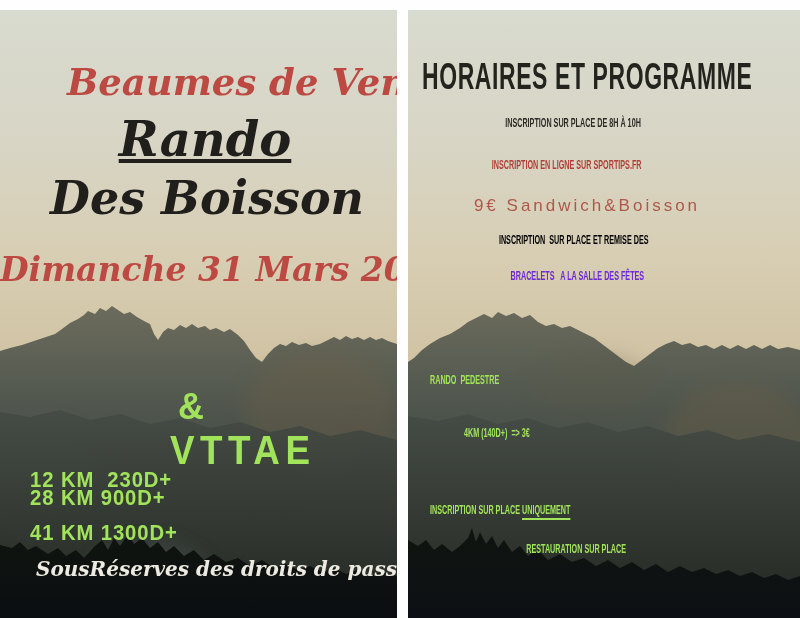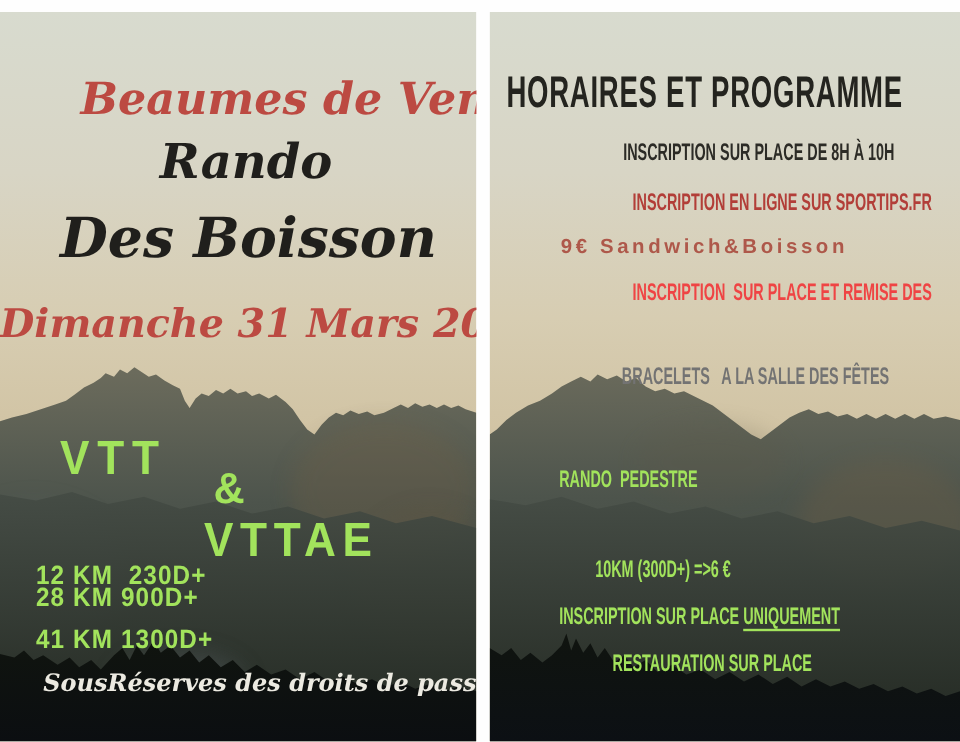--- a/index.html
+++ b/index.html
@@ -21,44 +21,44 @@
   .txt{position:absolute;white-space:pre;}
   .center{left:0;right:0;text-align:center;}
   .cond{display:inline-block;transform:scaleX(0.60);transform-origin:50% 50%;white-space:pre;}
   .cond-l{display:inline-block;transform:scaleX(0.60);transform-origin:0 50%;white-space:pre;}
   .script{font-family:"DejaVu Serif","Liberation Serif",serif;font-style:italic;font-weight:bold;}
   .red{color:#bc4a42;}
   .ink{color:#201f1c;}
   .green{color:#a2e35c;}
   
   .t-beaumes{top:50px;font-size:37px;}
-  .t-rando{top:101px;font-size:40px;}
+  .t-rando{top:101px;font-size:48px;text-decoration:underline;}
   .t-balmes{top:161px;font-size:46px;}
   .t-date{top:240px;font-size:33px;}
   .t-vtt{left:50px;top:350px;font-size:40px;font-weight:bold;letter-spacing:7px;}
   .t-amp{left:178px;top:376px;font-size:36px;font-weight:bold;}
   .t-vttae{left:170px;top:418px;font-size:40px;font-weight:bold;letter-spacing:6px;}
   .t-dist{left:30px;font-size:22px;font-weight:bold;letter-spacing:1px;}
   .t-d1{top:457px;}
   .t-d2{top:475px;text-align:center;}
   .t-d3{top:510px;}
   .t-reserve{left:36px;top:547px;font-size:20px;color:#eceae1;
     font-family:"DejaVu Serif","Liberation Serif",serif;font-style:italic;font-weight:bold;}
   .sqz{display:inline-block;transform:scaleX(0.92);transform-origin:0 50%;white-space:pre;}
   
   .t-horaires{left:14px;top:48px;font-size:37px;font-weight:bold;color:#24241f;line-height:1;}
   .t-horaires .cond-l{transform:scaleX(0.62);letter-spacing:1px;}
-  .condline{font-size:20px;font-weight:bold;line-height:1;padding-left:36px;}
+  .condline{font-size:12px;font-weight:bold;line-height:1;}
   .t-insc1{top:107px;right:62px;color:#2c2b26;}
   .t-sand11{top:134px;right:50px;font-size:17px;font-weight:bold;letter-spacing:3px;color:#33332e;}
   .t-ligne{top:149px;right:75px;color:#b23e38;}
-  .t-sand9{top:186px;right:34px;font-size:17px;font-weight:bold;letter-spacing:3px;color:#ae584a;}
-  .t-remise{top:224px;right:61px;color:#ef4444;}
-  .t-bracelets{top:260px;right:54px;color:#737373;margin-top:34px;}
-  .t-randoped{left:22px;top:380px;}
+  .t-sand9{top:186px;right:34px;font-size:17px;font-weight:normal;letter-spacing:3px;color:#ae584a;}
+  .t-remise{top:224px;right:61px;color:#000000;}
+  .t-bracelets{top:260px;right:54px;color:#6d28d9;}
+  .t-randoped{left:22px;top:364px;}
   .t-4km{left:56px;top:417px;}
   .t-10km{left:52px;top:455px;}
   .t-uniq{left:22px;top:494px;}
   .t-resto{top:533px;right:56px;}
   .underline{text-decoration:underline;text-underline-offset:4px;text-decoration-thickness:2px;}
 </style>
 </head>
 <body>
 
 <section class="panel" id="panel-left">
@@ -90,21 +90,20 @@
     <polygon fill="url(#midL)" opacity="0.9" points="0,402 30,407 60,400 90,410 120,404 150,414 180,408 210,418 240,412 270,422 300,416 330,426 360,420 397,430 397,608 0,608"></polygon>
     <ellipse cx="150" cy="560" rx="55" ry="28" fill="#4a5152" opacity="0.55" filter="url(#softL)"></ellipse>
     <polygon fill="url(#forL)" points="0,535 12,538 20,532 28,540 36,536 48,544 58,538 66,546 76,540 84,548 95,536 102,530 108,540 114,528 120,536 128,524 134,534 142,528 150,538 158,532 166,542 174,536 184,546 194,540 204,550 214,544 226,552 238,548 250,556 262,550 274,558 286,554 298,560 310,556 322,562 334,558 346,564 358,560 370,566 382,562 397,566 397,608 0,608"></polygon>
   </svg>
 
   <div class="txt center script red t-beaumes" style="left:67px;">Beaumes de Venise</div>
   <div class="txt center script ink t-rando" style="left:13px;">Rando</div>
   <div class="txt center script ink t-balmes" style="left:17px;">Des Boisson</div>
   <div class="txt center script red t-date" style="right:13px;">Dimanche 31 Mars 2024</div>
 
-  <div class="txt green t-vtt"><span class="sqz">VTT</span></div>
   <div class="txt green t-amp">&amp;</div>
   <div class="txt green t-vttae"><span class="sqz">VTTAE</span></div>
 
   <div class="txt green t-dist t-d1"><span class="sqz">12 KM  230D+</span></div>
   <div class="txt green t-dist t-d2"><span class="sqz">28 KM 900D+</span></div>
   <div class="txt green t-dist t-d3"><span class="sqz">41 KM 1300D+</span></div>
 
   <div class="txt t-reserve">SousRéserves des droits de passage</div>
 </section>
 
@@ -140,16 +139,16 @@
   <div class="txt t-horaires"><span class="cond-l">HORAIRES ET PROGRAMME</span></div>
 
   <div class="txt center condline t-insc1"><span class="cond">INSCRIPTION SUR PLACE DE 8H À 10H</span></div>
   <div class="txt center condline t-ligne"><span class="cond">INSCRIPTION EN LIGNE SUR SPORTIPS.FR</span></div>
   <div class="txt center t-sand9">9€ Sandwich&amp;Boisson</div>
 
   <div class="txt center condline t-remise"><span class="cond">INSCRIPTION  SUR PLACE ET REMISE DES</span></div>
   <div class="txt center condline t-bracelets"><span class="cond">BRACELETS   A LA SALLE DES FÊTES</span></div>
 
   <div class="txt condline green t-randoped"><span class="cond-l">RANDO  PEDESTRE</span></div>
-  <div class="txt condline green t-10km"><span class="cond-l">10KM (300D+) =&gt;6 €</span></div>
+  <div class="txt condline green t-4km"><span class="cond-l">4KM (140D+)  =&gt; 3€</span></div>
   <div class="txt condline green t-uniq"><span class="cond-l"><span>INSCRIPTION SUR PLACE </span><span class="underline">UNIQUEMENT</span></span></div>
   <div class="txt center condline green t-resto"><span class="cond">RESTAURATION SUR PLACE</span></div>
 </section>
 
 </body></html>

